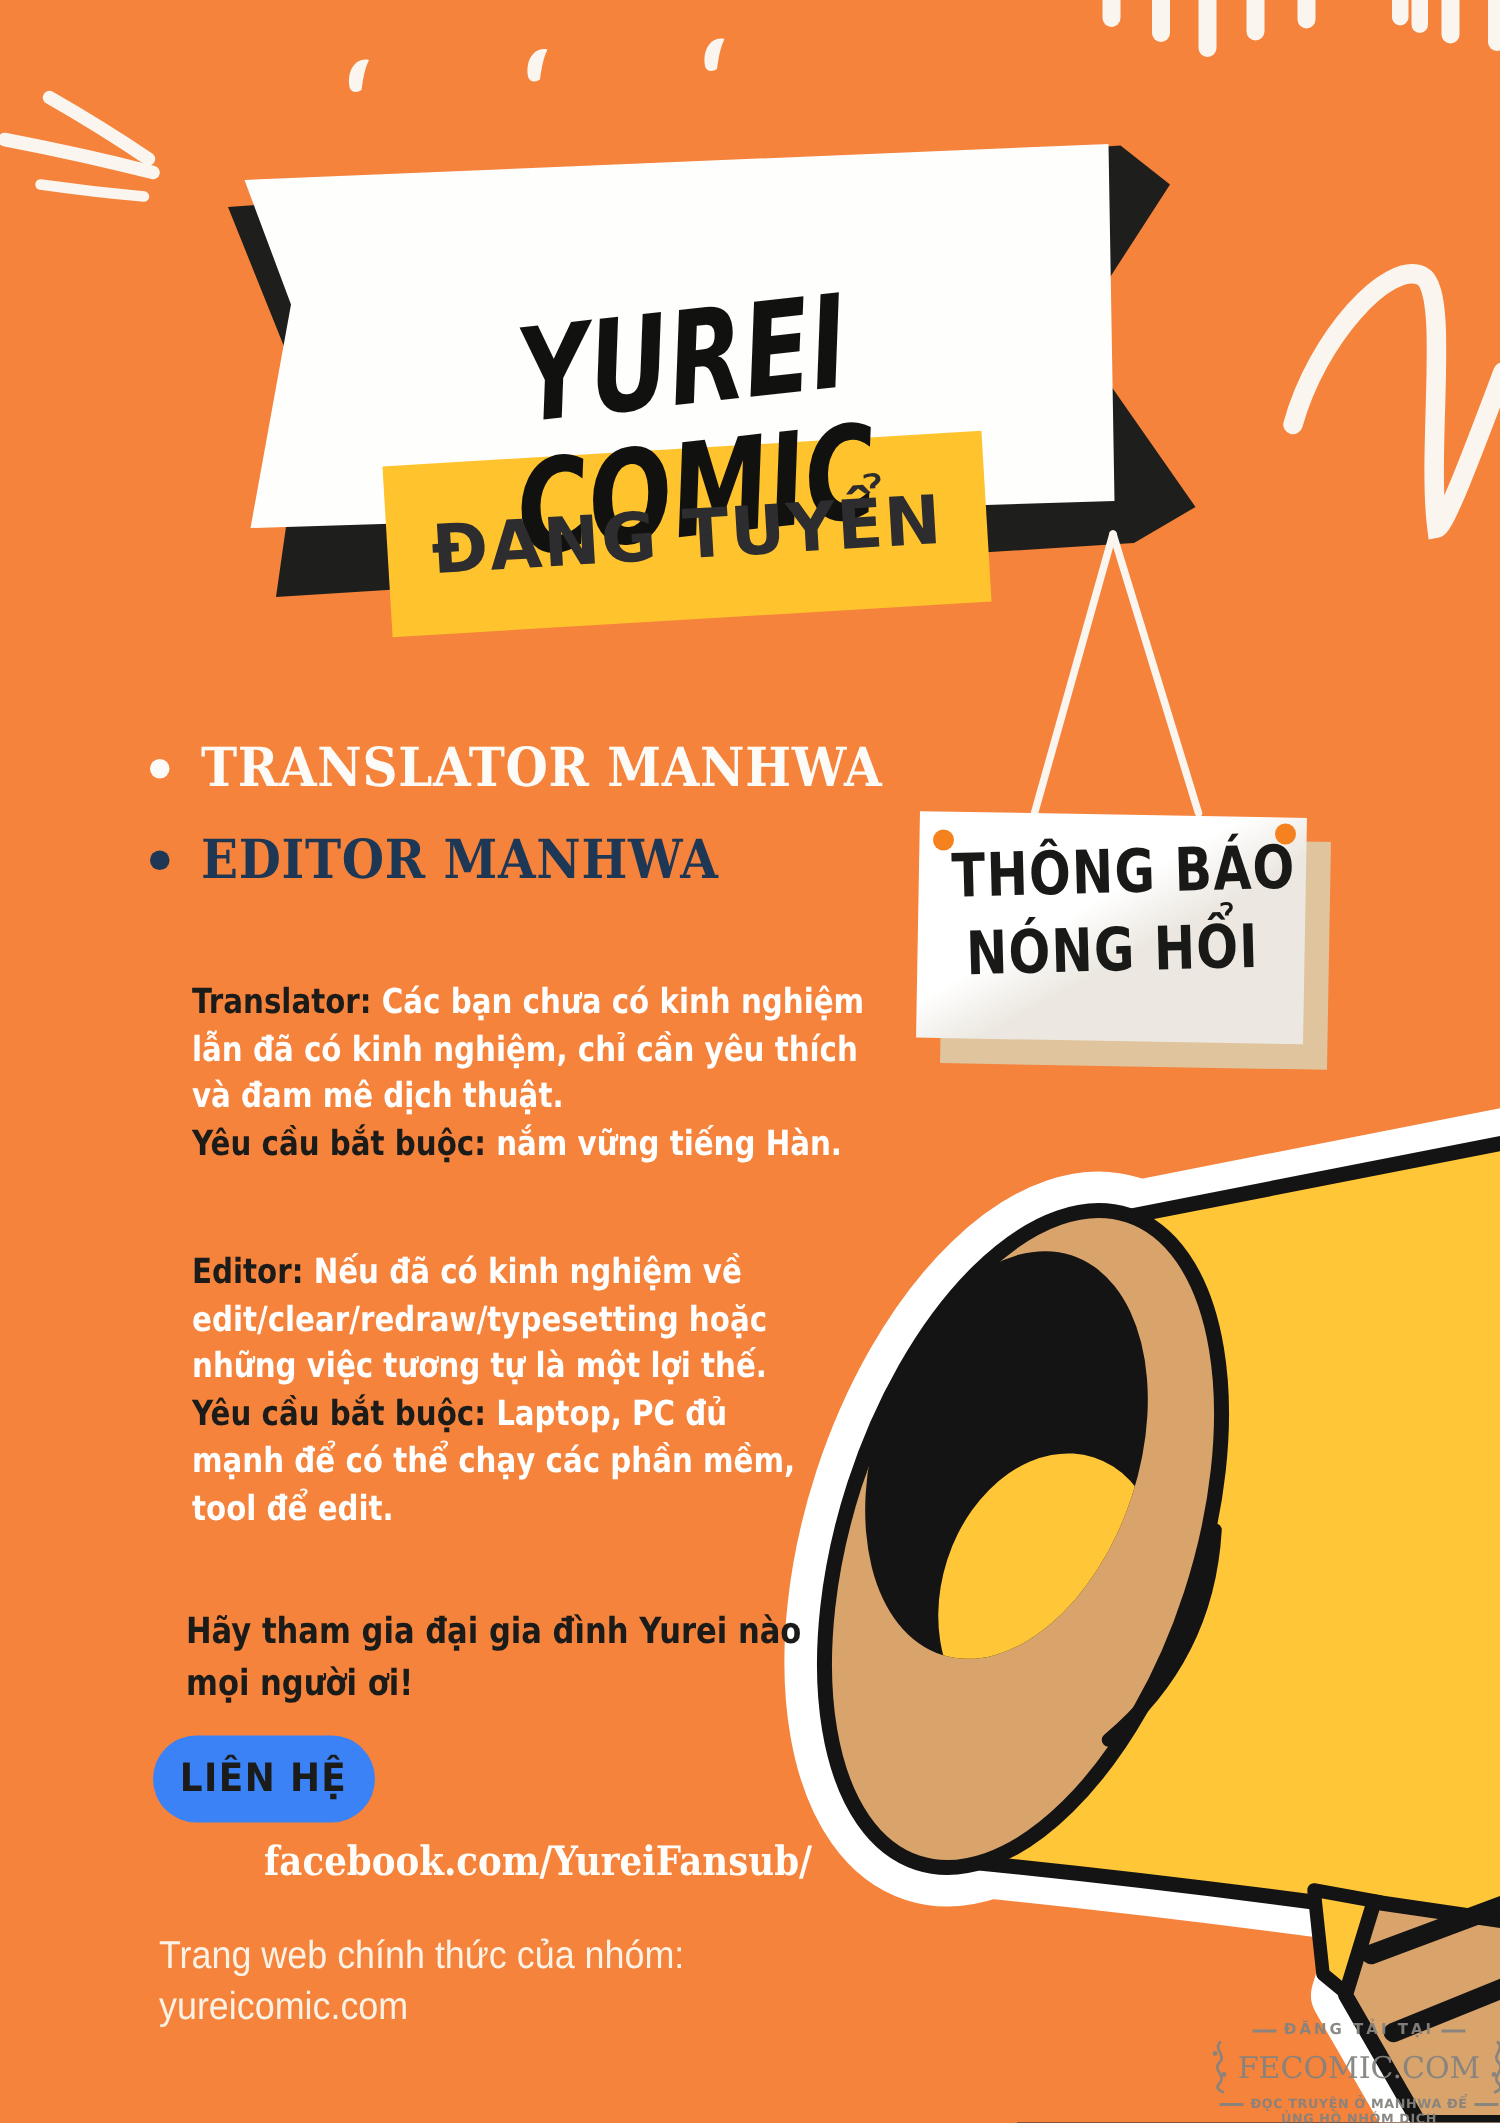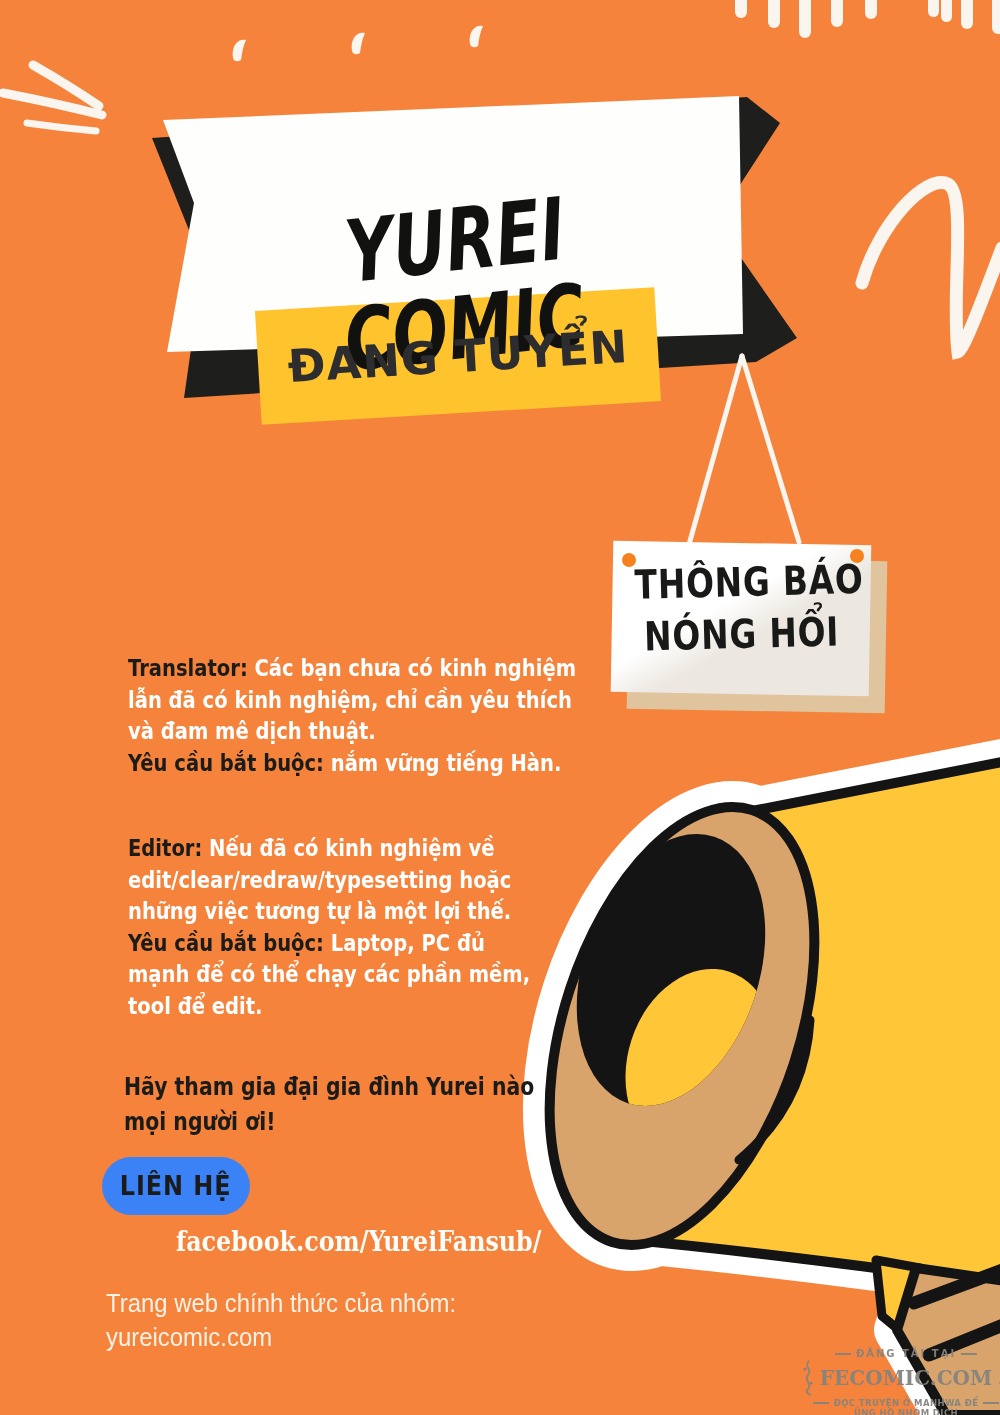--- a/index.html
+++ b/index.html
@@ -79,21 +79,21 @@
   }
 
   
   .watermark{
     left:820px;top:1348px;width:172px;text-align:center;color:#85837F;
     font-family:"DejaVu Sans",sans-serif;opacity:0.95;
   }
   .wm-row{display:flex;align-items:center;justify-content:center;gap:5px;}
   .wm-dash{display:inline-block;width:16px;height:2px;background:#85837F;flex:none;}
   .wm-top{font-size:10px;font-weight:bold;letter-spacing:2px;white-space:nowrap;justify-content:center;}
-  .wm-site{font-size:20px;font-weight:bold;letter-spacing:0px;white-space:nowrap;
+  .wm-site{font-size:20px;font-weight:normal;letter-spacing:0px;white-space:nowrap;
     font-family:"DejaVu Serif",serif;margin:1px 0 2px 0;}
   .wm-note{font-size:8.5px;font-weight:bold;letter-spacing:0.4px;white-space:nowrap;}
   .wm-flourish{flex:none;}
 </style>
 </head>
 <body>
 
 <div class="poster">
 
   <svg class="art" width="1000" height="1415" viewBox="0 0 1000 1415">
@@ -180,20 +180,30 @@
       </g>
     </g>
   </svg>
 
   <div class="abs brand-title">YUREI COMIC</div>
 
   <div class="abs subtitle-box">
     <span>ĐANG TUYỂN</span>
   </div>
 
+  <div class="abs positions">
+    <div class="pos-row pos-light">
+      <span class="pos-dot"></span>
+      <span class="pos-label">TRANSLATOR MANHWA</span>
+    </div>
+    <div class="pos-row pos-dark">
+      <span class="pos-dot"></span>
+      <span class="pos-label">EDITOR MANHWA</span>
+    </div>
+  </div>
 
   <div class="abs sign-text">
     <div>THÔNG BÁO</div>
     <div>NÓNG HỔI</div>
   </div>
 
   <p class="abs comic translator-details"><span class="seg-dark">Translator: </span><span class="seg-light">Các bạn chưa có kinh nghiệm
 lẫn đã có kinh nghiệm, chỉ cần yêu thích
 và đam mê dịch thuật.
 </span><span class="seg-dark">Yêu cầu bắt buộc: </span><span class="seg-light">nắm vững tiếng Hàn.</span></p>

